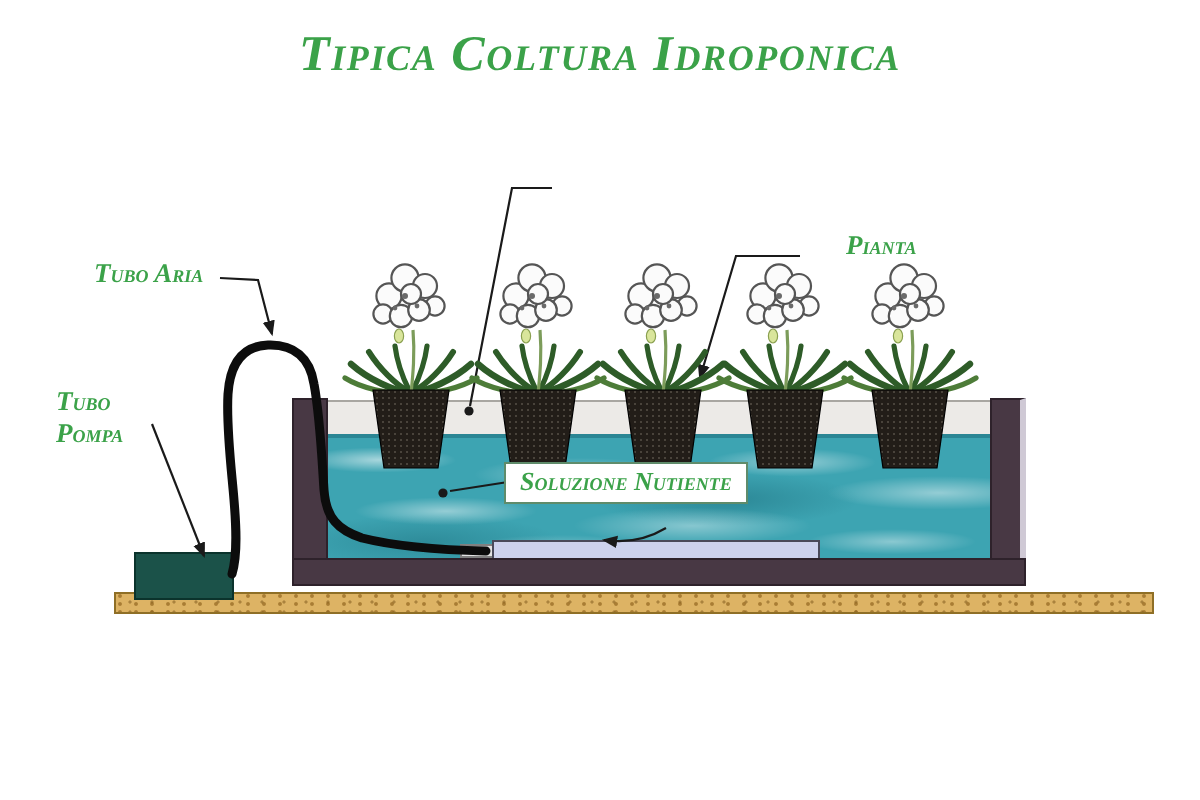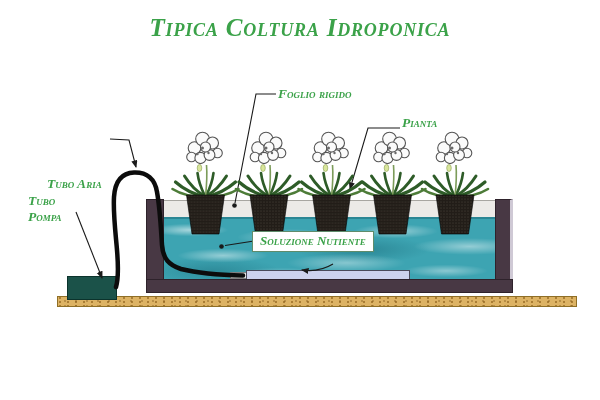--- a/index.html
+++ b/index.html
@@ -5,24 +5,24 @@
   html,body{margin:0;padding:0;background:#fff;}
   .canvas{position:relative;width:600px;height:324px;background:var(--background,#fff);
           overflow:hidden;font-family:"Liberation Serif",serif;}
 
   .title{position:absolute;left:0;right:0;top:14px;text-align:center;
          font-style:italic;font-weight:700;font-variant:small-caps;font-size:25px;
          letter-spacing:.8px;color:var(--label-green);z-index:9;}
 
   .lbl{position:absolute;font-style:italic;font-weight:700;font-variant:small-caps;
        font-size:13.5px;color:var(--label-green);white-space:nowrap;z-index:8;}
-  .l-tubo{left:47px;top:129px;margin-top:47px;}
+  .l-tubo{left:47px;top:129px;}
   .l-pompa{left:28px;top:193px;line-height:16px;}
   .l-foglio{left:278px;top:86px;}
-  .l-pianta{left:402px;top:115px;}
+  .l-pianta{left:423px;top:115px;}
   .box{background:#fff;border:1px solid #5f8c6b;padding:1px 7px 2px;font-size:13px;}
   .l-soluzione{left:252px;top:231px;text-align:right;}
   .l-pietra{left:329px;top:249px;}
 
   .plank{position:absolute;left:57px;top:296px;width:520px;height:11px;z-index:1;
          box-sizing:border-box;border:1px solid #8f6f26;
          background:
            radial-gradient(circle at 2px 1px, rgba(141,96,26,.65) .7px, transparent 1.2px) 0 0/8px 4px,
            radial-gradient(circle at 5px 3px, rgba(120,82,22,.5) .6px, transparent 1px) 2px 1px/11px 5px,
            var(--wood-tan);}
@@ -144,17 +144,16 @@
       <use href="#plant-shape" transform="translate(392.5,195)"></use>
       <use href="#plant-shape" transform="translate(455,195)"></use>
     </g>
   </svg>
 
   <div class="lbl l-tubo">Tubo Aria</div>
   <div class="lbl l-pompa">
     <div>Tubo</div>
     <div>Pompa</div>
   </div>
-  <div class="lbl l-foglio">Foglio rigido</div>
   <div class="lbl l-pianta">Pianta</div>
   <div class="lbl box l-soluzione">Soluzione Nutiente</div>
 
 </div>
 
 </body></html>

